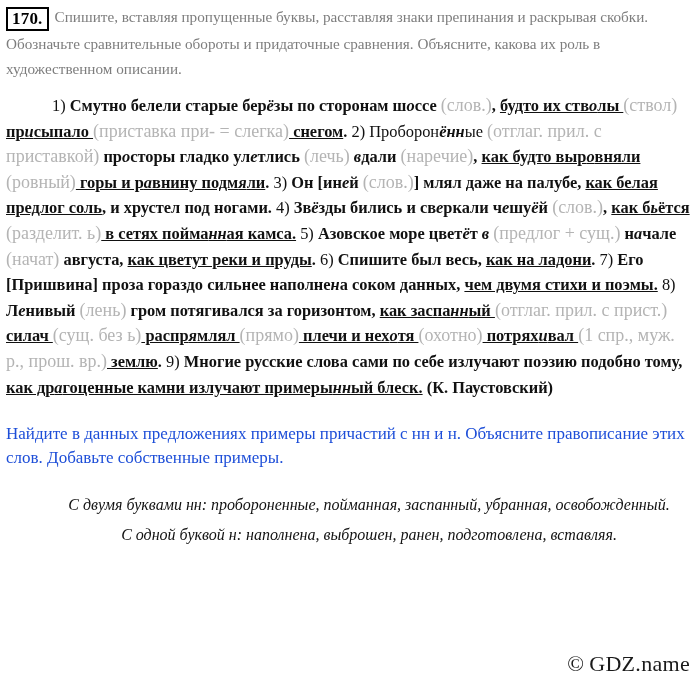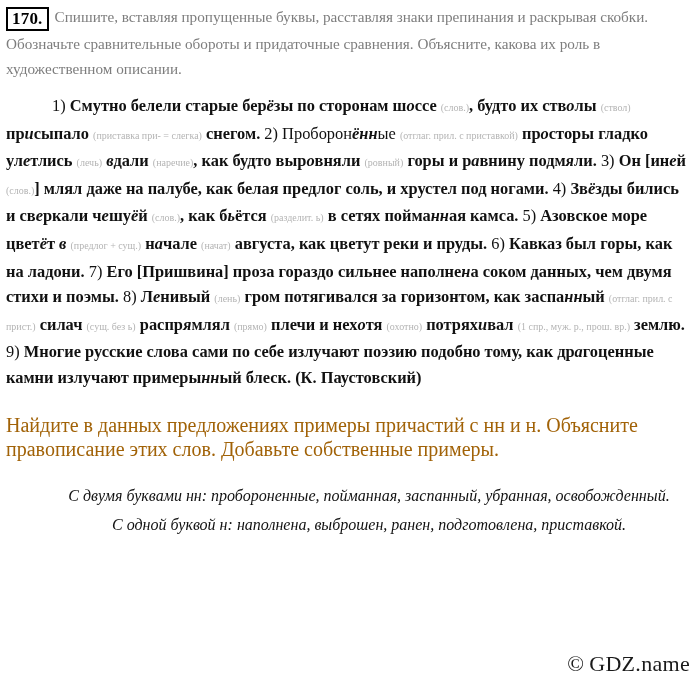--- a/index.html
+++ b/index.html
@@ -49,37 +49,37 @@
   .body-text {
     margin: 12px 0 0 0;
     font-size: 16.4px;
     line-height: 25.6px;
     text-align: left;
     color: #111111;
     text-indent: 46px;
   }
   .body-text .b   { font-weight: bold; }
   .body-text .i   { font-style: italic; font-weight: bold; }
-  .body-text .bu  { font-weight: bold; }
+  .body-text .bu  { font-weight: bold; text-decoration: underline; }
 
   
   .note {
     color: #b4b4b4;
-    font-size: 10px;
+    font-size: 18px;
     font-weight: normal;
     font-style: normal;
     text-decoration: none;
   }
 
   
   .subtask {
     margin: 22px 0 0 0;
-    font-size: 20px;
+    font-size: 17px;
     line-height: 24px;
-    color: #a16207;
+    color: #1d4ed8;
     text-indent: 0;
   }
 
   
   .answers {
     margin: 22px 0 0 0;
     font-size: 16px;
     line-height: 25.5px;
     font-style: italic;
     color: #111111;
@@ -119,34 +119,34 @@
     
     <span><span>3)</span><span class="b"> Он [ин</span><span class="i">е</span><span class="b">й </span><span class="note">(слов.)</span><span class="b">] млял даже на палубе, </span><span class="bu">как белая предлог соль</span><span class="b">, и хрустел под ногами.</span></span>
 
     
     <span><span>4)</span><span class="b"> Зв</span><span class="i">ё</span><span class="b">зды бились и св</span><span class="i">е</span><span class="b">ркали ч</span><span class="i">е</span><span class="b">шу</span><span class="i">ё</span><span class="b">й </span><span class="note">(слов.)</span><span class="b">, </span><span class="bu">как б</span><span class="bu i">ь</span><span class="bu">ётся </span><span class="note">(разделит. ь)</span><span class="bu"> в сетях пойма</span><span class="bu i">нн</span><span class="bu">ая камса.</span><span class="b"></span></span>
 
     
     <span><span>5)</span><span class="b"> Азовское море цвет</span><span class="i">ё</span><span class="b">т </span><span class="i">в</span><span class="b"> </span><span class="note">(предлог + сущ.)</span><span class="b"> н</span><span class="i">а</span><span class="b">чале </span><span class="note">(начат)</span><span class="b"> августа, </span><span class="bu">как цветут реки и пруды</span><span class="b">.</span></span>
 
     
-    <span><span>6)</span><span class="b"> Кавказ был горы, </span><span class="bu">как на ладони</span><span class="b">.</span></span>
+    <span><span>6)</span><span class="b"> Спишите был весь, </span><span class="bu">как на ладони</span><span class="b">.</span></span>
 
     
     <span><span>7)</span><span class="b"> Его [Пришвина] проза гораздо сильнее наполне</span><span class="i">н</span><span class="b">а соком данных, </span><span class="bu">чем двумя стихи и поэмы.</span><span class="b"></span></span>
 
     
     <span><span>8)</span><span class="b"> Л</span><span class="i">е</span><span class="b">нивый </span><span class="note">(лень)</span><span class="b"> гром потягивался за горизонтом, </span><span class="bu">как заспа</span><span class="bu i">нн</span><span class="bu">ый </span><span class="note">(отглаг. прил. с прист.)</span><span class="bu"> силач </span><span class="note">(сущ. без ь)</span><span class="bu"> распр</span><span class="bu i">я</span><span class="bu">млял </span><span class="note">(прямо)</span><span class="bu"> плечи и нех</span><span class="bu i">о</span><span class="bu">тя </span><span class="note">(охотно)</span><span class="bu"> потрях</span><span class="bu i">и</span><span class="bu">вал </span><span class="note">(1 спр., муж. р., прош. вр.)</span><span class="bu"> землю</span><span class="b">.</span></span>
 
     
     <span><span>9)</span><span class="b"> Многие русские слова сами по себе излучают поэзию подобно тому, </span><span class="bu">как др</span><span class="bu i">а</span><span class="bu">гоценные камни излучают примеры</span><span class="bu i">нн</span><span class="bu">ый блеск.</span><span class="b"> (К. Паустовский)</span></span>
   </p>
 
   <p class="subtask">Найдите в данных предложениях примеры причастий с нн и н. Объясните правописание этих слов. Добавьте собственные примеры.</p>
 
   <div class="answers">
     <p>С двумя буквами нн: пробороненные, пойманная, заспанный, убранная, освобожденный.</p>
-    <p>С одной буквой н: наполнена, выброшен, ранен, подготовлена, приставкой.</p>
+    <p>С одной буквой н: наполнена, выброшен, ранен, подготовлена, вставляя.</p>
   </div>
 
   <div class="footer"><span class="copy">©</span><span>GDZ.name</span></div>
 
 </div>
 
 </body></html>

